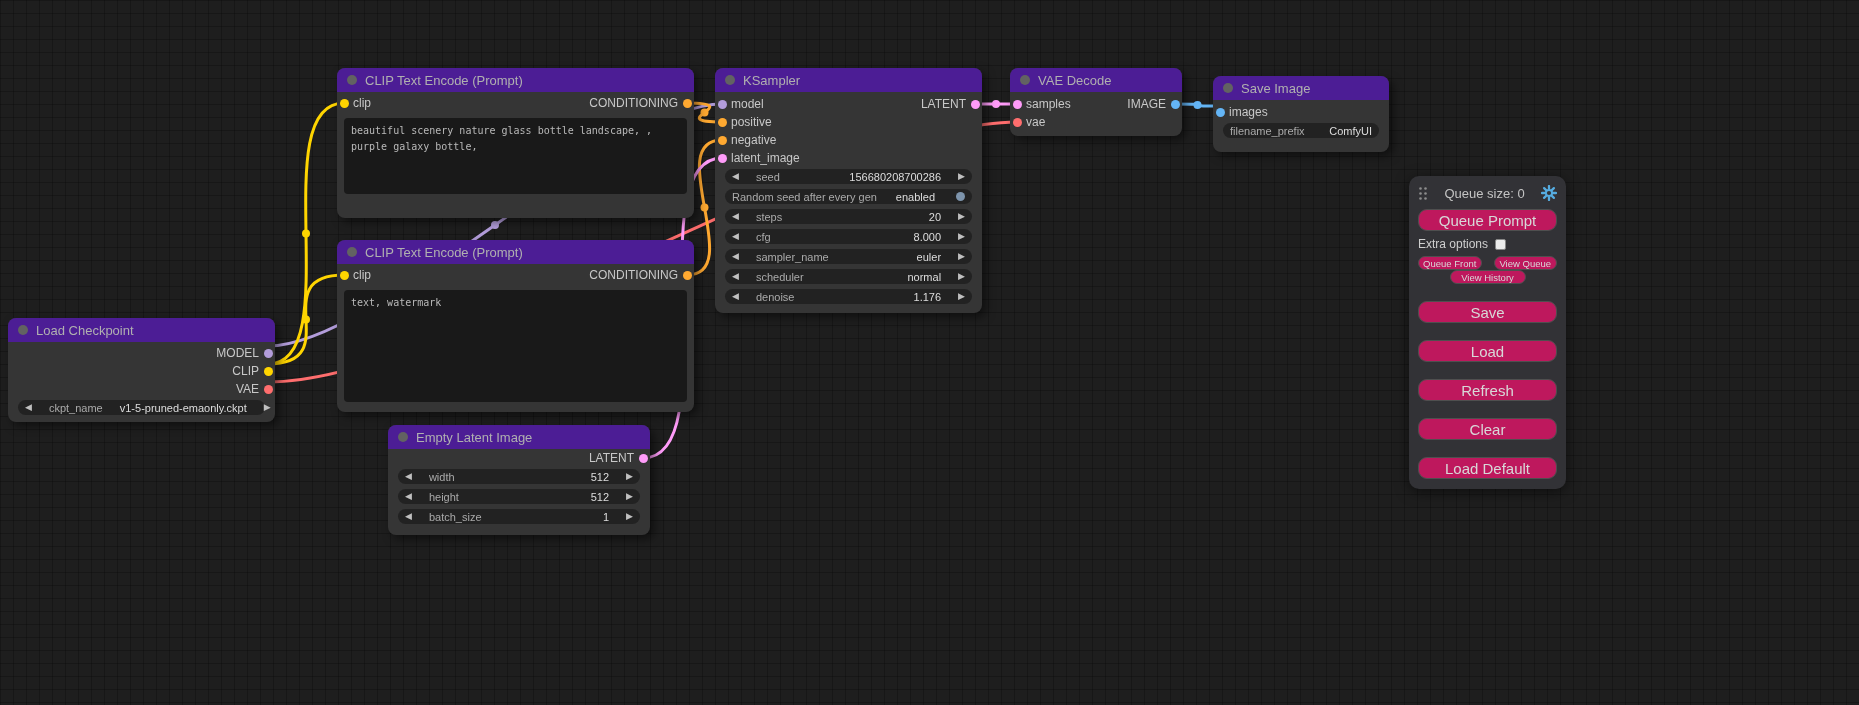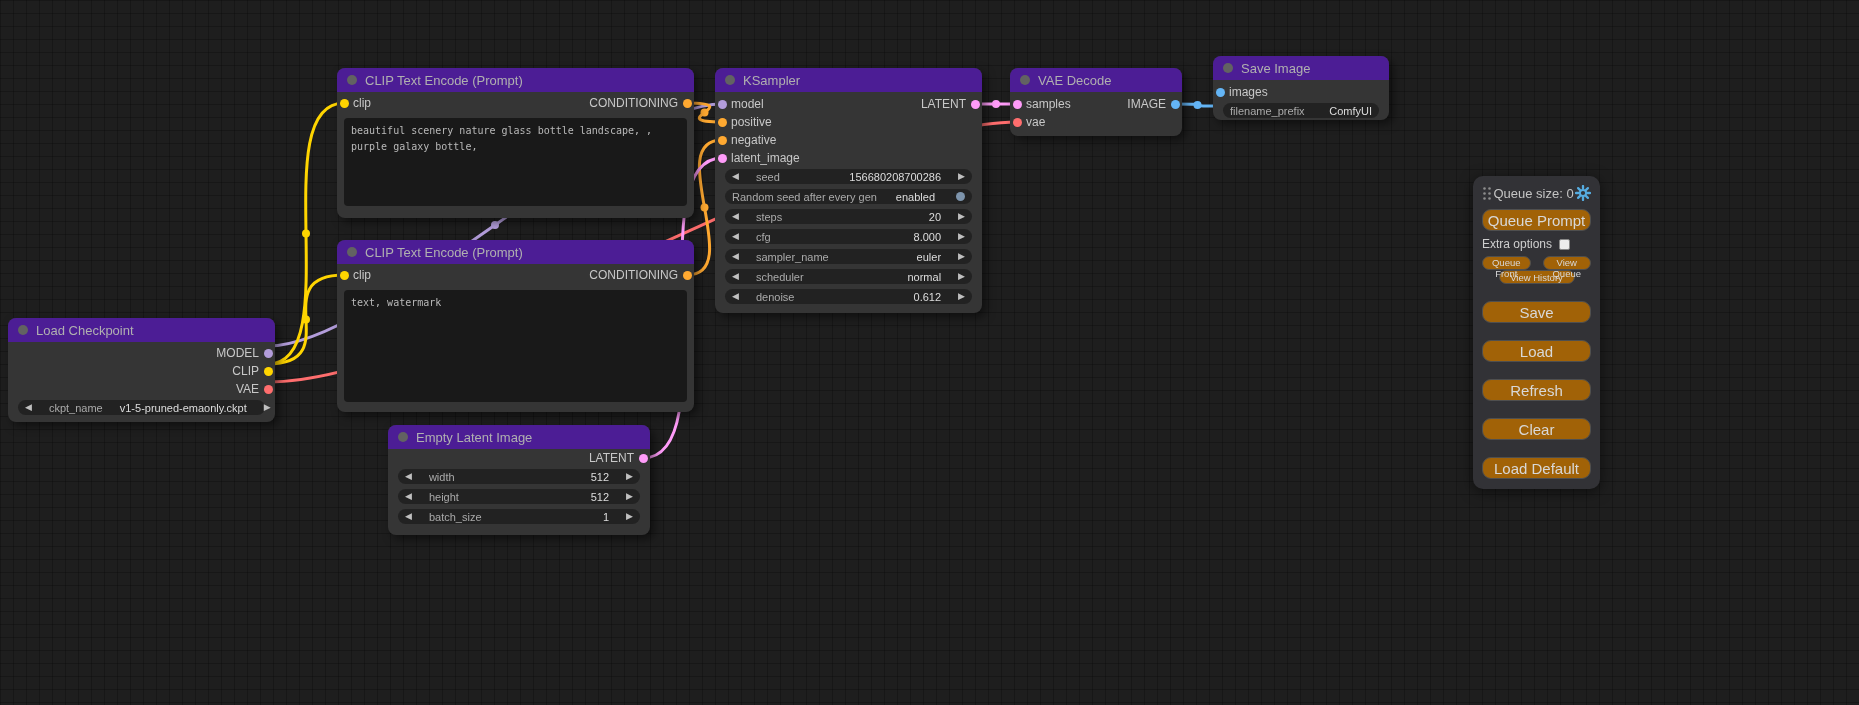--- a/index.html
+++ b/index.html
@@ -29,25 +29,25 @@
   .widget{height:15px;margin:0 10px 5px;background:#222;border-radius:8px;display:flex;
     align-items:center;padding:0 7px;font-size:11px;color:#aaa;gap:17px}
   .w-label{white-space:nowrap}
   .w-value{margin-left:auto;color:#ddd;white-space:nowrap}
   .w-arrow{color:#c0c0c0;font-size:9px;line-height:1}
   .bool-dot{width:9px;height:9px;border-radius:50%;background:#7d94ac;flex:0 0 auto;margin-left:4px}
   .prompt{margin:4px 7px;background:#191919;border-radius:4px;padding:5px 7px;
     font-family:"DejaVu Sans Mono",monospace;font-size:10px;line-height:1.55;color:#b9b9b9;
     white-space:pre-wrap;overflow:hidden}
   
-  .qpanel{position:absolute;left:1473px;top:176px;width:127px;z-index:3;background:#323236;
+  .qpanel{position:absolute;left:1409px;top:176px;width:157px;z-index:3;background:#323236;
     border-radius:10px;box-shadow:0 3px 14px rgba(0,0,0,.55);padding:8px 9px 10px;color:#c8c8c8}
   .qhead{display:flex;align-items:center;height:18px}
   .qsize{flex:1;text-align:center;font-size:13px;color:#c4c4c4}
-  .btn{display:block;width:100%;background:#a16207;border:1px solid #4f4f4f;border-radius:9px;
+  .btn{display:block;width:100%;background:#be185d;border:1px solid #4f4f4f;border-radius:9px;
     color:#d8d8d8;text-align:center;font-family:inherit;cursor:pointer}
   .btn.big{height:22px;line-height:19px;font-size:15px;margin-top:17px}
   .btn.primary{margin-top:7px}
   .extra{display:flex;align-items:center;gap:7px;font-size:12px;height:20px;margin-top:3px;color:#cfcfcf}
   .checkbox{width:11px;height:11px;background:#ececec;border-radius:2px;border:1px solid #888}
   .qrow{display:flex;gap:12px;margin-top:2px}
   .btn.small{flex:1;height:14px;line-height:11px;font-size:9.5px;border-radius:7px}
   .btn.hist{display:block;width:76px;height:14px;line-height:11px;font-size:9.5px;border-radius:7px;margin:0 auto 7px}
   .drag-dots,.gear{display:flex;align-items:center}
 </style>
@@ -116,21 +116,21 @@
       <span>CLIP Text Encode (Prompt)</span>
     </div>
     <div class="slots">
       <div class="slot-row tall">
         <span class="port in c-clip"></span>
         <span class="in-label">clip</span>
         <span class="out-label">CONDITIONING</span>
         <span class="port out c-cond"></span>
       </div>
     </div>
-    <div class="prompt" style="height:88px">beautiful scenery nature glass bottle landscape, , purple galaxy bottle,</div>
+    <div class="prompt" style="height:76px">beautiful scenery nature glass bottle landscape, , purple galaxy bottle,</div>
   </div>
 
   <div class="node" style="left:337px;top:240px;width:357px;height:172px">
     <div class="node-title">
       <span class="collapse-dot"></span>
       <span>CLIP Text Encode (Prompt)</span>
     </div>
     <div class="slots">
       <div class="slot-row tall">
         <span class="port in c-clip"></span>
@@ -232,21 +232,21 @@
       </div>
       <div class="widget">
         <span class="w-arrow">◀</span>
         <span class="w-label">scheduler</span>
         <span class="w-value">normal</span>
         <span class="w-arrow">▶</span>
       </div>
       <div class="widget">
         <span class="w-arrow">◀</span>
         <span class="w-label">denoise</span>
-        <span class="w-value">0.612</span>
+        <span class="w-value">1.176</span>
         <span class="w-arrow">▶</span>
       </div>
     </div>
   </div>
 
   <div class="node" style="left:1010px;top:68px;width:172px;height:68px">
     <div class="node-title">
       <span class="collapse-dot"></span>
       <span>VAE Decode</span>
     </div>
@@ -257,21 +257,21 @@
         <span class="out-label">IMAGE</span>
         <span class="port out c-image"></span>
       </div>
       <div class="slot-row">
         <span class="port in c-vae"></span>
         <span class="in-label">vae</span>
       </div>
     </div>
   </div>
 
-  <div class="node" style="left:1213px;top:56px;width:176px;height:64px">
+  <div class="node" style="left:1213px;top:76px;width:176px;height:76px">
     <div class="node-title">
       <span class="collapse-dot"></span>
       <span>Save Image</span>
     </div>
     <div class="slots" style="padding-top:3px">
       <div class="slot-row">
         <span class="port in c-image"></span>
         <span class="in-label">images</span>
       </div>
     </div>

